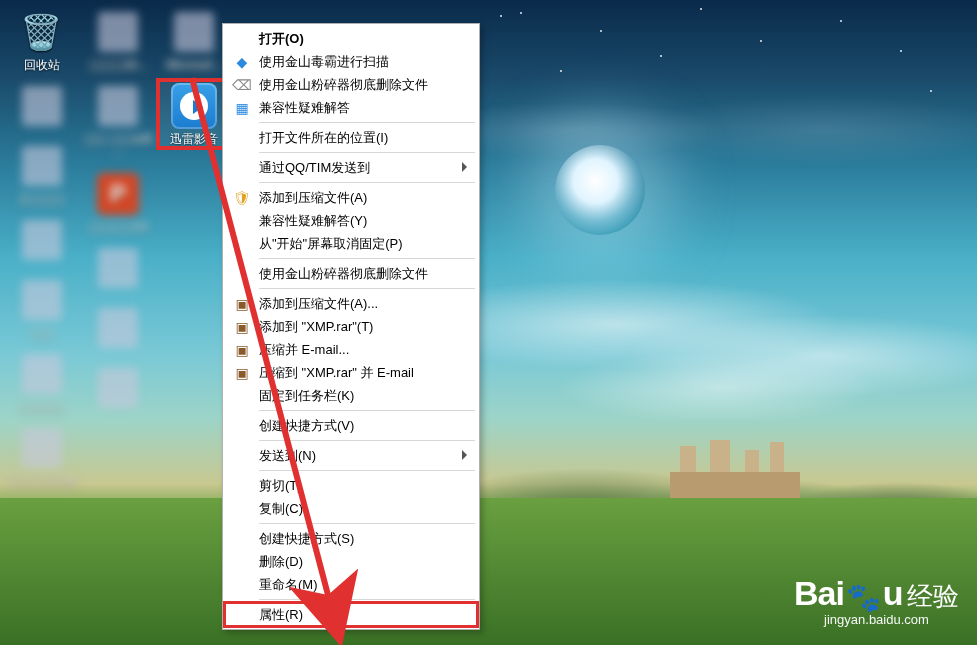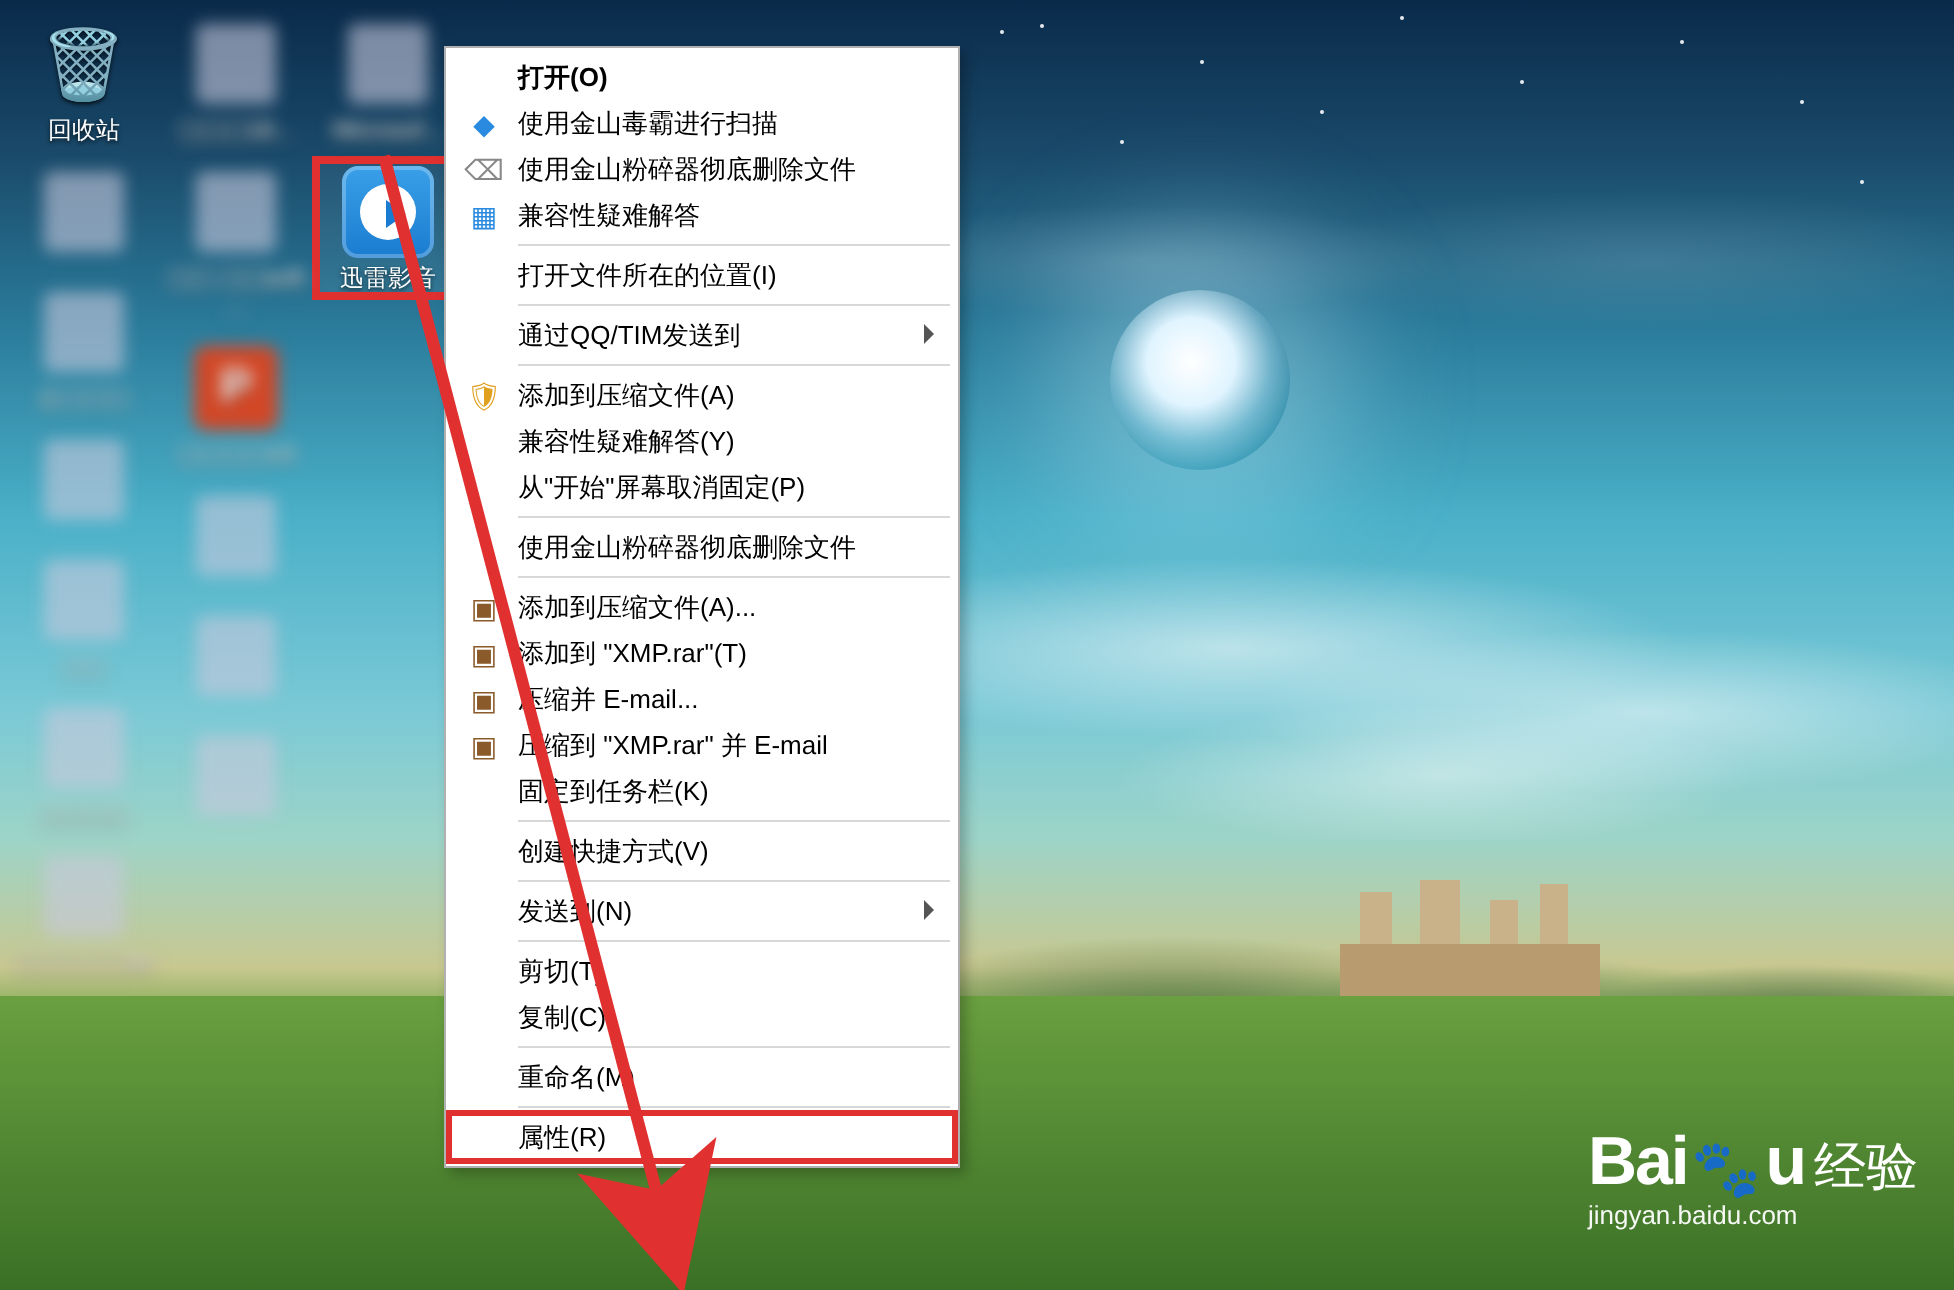--- a/index.html
+++ b/index.html
@@ -54,21 +54,21 @@
   .ctx{position:absolute;top:23px;left:222px;width:258px;background:#fff;border:1px solid #b0b0b0;
     box-shadow:3px 3px 6px rgba(0,0,0,.25);padding:3px 2px;font-size:13px;color:#000;}
   .mi{display:flex;align-items:center;height:23px;padding:0 20px 0 34px;position:relative;cursor:default;white-space:nowrap;}
   .mi .mico{position:absolute;left:8px;top:3px;width:18px;height:18px;display:flex;align-items:center;justify-content:center;font-size:14px;}
   .mi .arrw{position:absolute;right:10px;top:6px;border-left:5px solid #555;border-top:5px solid transparent;border-bottom:5px solid transparent;}
   .sep{height:1px;background:#d8d8d8;margin:3px 2px 3px 34px;}
   .hot{outline:3px solid #e03030;outline-offset:-1px;}
   
   .arrow-svg{position:absolute;top:0;left:0;pointer-events:none;}
   
-  .wm{position:absolute;right:18px;bottom:30px;color:#fff;text-align:left;line-height:1.1;}
+  .wm{position:absolute;right:18px;bottom:18px;color:#fff;text-align:center;line-height:1.1;}
   .wm .b{font-size:34px;font-weight:700;letter-spacing:-1px;}
   .wm .paw{display:inline-block;font-size:28px;transform:translateY(2px);margin:0 2px;}
   .wm .jy{font-size:26px;}
   .wm .url{font-size:13px;opacity:.95;}
 </style>
 </head>
 <body>
 
 <div class="stars">
   <span class="star" style="top:12px;left:520px"></span>
@@ -264,20 +264,26 @@
     </div>
     <div class="sep"></div>
     <div class="mi">
       <span>剪切(T)</span>
     </div>
     <div class="mi">
       <span>复制(C)</span>
     </div>
     <div class="sep"></div>
     <div class="mi">
+      <span>创建快捷方式(S)</span>
+    </div>
+    <div class="mi">
+      <span>删除(D)</span>
+    </div>
+    <div class="mi">
       <span>重命名(M)</span>
     </div>
     <div class="sep"></div>
     <div class="mi hot">
       <span>属性(R)</span>
     </div>
   </div>
 
 <svg class="arrow-svg" width="977" height="645">
   <defs>

